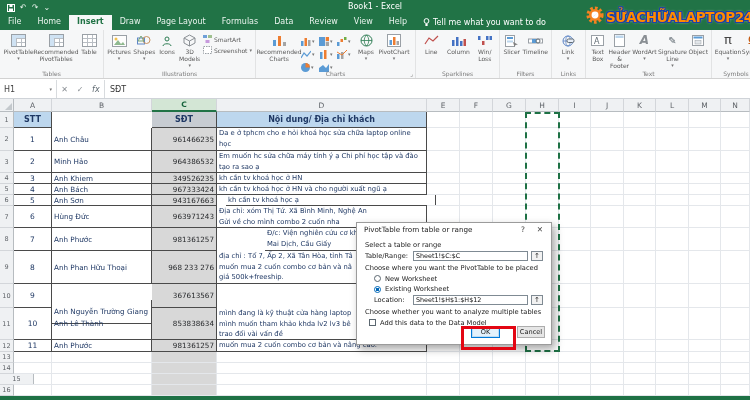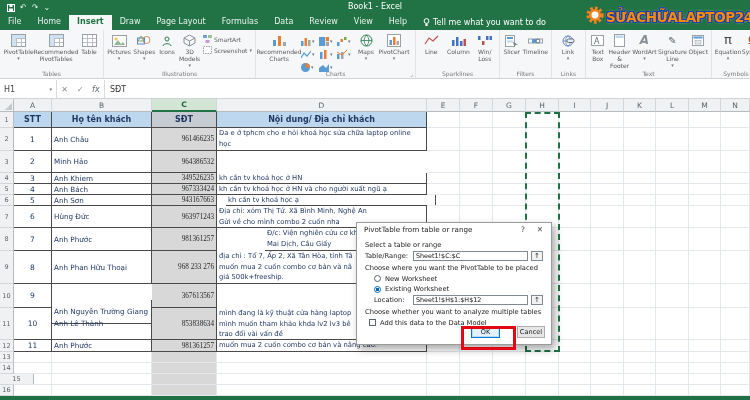--- a/index.html
+++ b/index.html
@@ -49,21 +49,21 @@
   .hcell{background:#eff1f3;border-right:1px solid #d3d6da;border-bottom:1px solid #b7bcc0;color:#5f6368;font-size:7.5px;display:flex;align-items:center;justify-content:center;}
   .hcell.sel{background:#d3e6d5;color:#14623a;border-bottom:2px solid #217346;font-weight:bold;}
   .rhead{background:#eff1f3;border-right:1px solid #b7bcc0;border-bottom:1px solid #d3d6da;color:#5f6368;font-size:6.5px;display:flex;align-items:center;justify-content:center;}
   .cell{border-right:1px solid #e4e7eb;border-bottom:1px solid #e4e7eb;font-size:7px;color:#1f3864;}
   .cell.selcol{background:#d8d8d8;}
   .cell.tb{border-right:1px solid #4a4a4a;border-bottom:1px solid #4a4a4a;}
   .cell.thead{background:#bdd7ee;font-weight:bold;font-size:8px;display:flex;align-items:center;justify-content:center;color:#1f3864;}
   .cell.thead.selcol{background:#c7ccd2;}
   .cell.stt{display:flex;align-items:center;justify-content:center;font-size:7.5px;}
   .cell.nm{display:flex;align-items:center;padding-left:2px;font-size:7.2px;white-space:nowrap;}
-  .cell.ph{display:flex;align-items:center;justify-content:flex-end;padding-right:2px;font-size:7.2px;color:#26282b;font-family:Liberation Serif, serif;}
+  .cell.ph{display:flex;align-items:center;justify-content:flex-end;padding-right:2px;font-size:7.2px;color:#26282b;}
   .cell.nt{padding:0 2px;font-size:6.8px;line-height:10.5px;white-space:pre-wrap;}
 
   
   .ants{position:absolute;left:525px;top:112px;width:35px;height:240px;border:2px dashed #1e7145;z-index:5;pointer-events:none;}
 
   
   .dialog{position:absolute;left:356px;top:222px;width:196px;height:123px;background:#fff;border:1px solid #9b9b9b;box-shadow:3px 4px 8px rgba(0,0,0,.35);z-index:20;font-size:6.7px;color:#1a1a1a;}
   .dtitle{position:relative;height:13px;display:flex;align-items:center;padding-left:7px;font-size:7.2px;color:#222;}
   .dhelp{position:absolute;right:26px;top:2px;color:#444;font-size:7.5px;}
   .dclose{position:absolute;right:8px;top:2px;color:#444;font-size:7.5px;}
@@ -496,21 +496,20 @@
       <div class="rhead" style="left: 0px; top: 129px; width: 14px; height: 23px;">8</div>
       <div class="rhead" style="left: 0px; top: 152px; width: 14px; height: 33px;">9</div>
       <div class="rhead" style="left: 0px; top: 185px; width: 14px; height: 24px;">10</div>
       <div class="rhead" style="left: 0px; top: 209px; width: 14px; height: 32px;">11</div>
       <div class="rhead" style="left: 0px; top: 241px; width: 14px; height: 12px;">12</div>
       <div class="rhead" style="left: 0px; top: 253px; width: 14px; height: 11px;">13</div>
       <div class="rhead" style="left: 0px; top: 264px; width: 14px; height: 11px;">14</div>
       <div class="rhead" style="left: 0px; top: 275px; width: 34px; height: 11px;">15</div>
       <div class="rhead" style="left: 0px; top: 286px; width: 14px; height: 11px;">16</div>
       <div class="cell tb thead" style="left: 14px; top: 13px; width: 38px; height: 16px;">STT</div>
-      <div class="cell tb thead" style="left: 52px; top: 13px; width: 100px; height: 16px;">Họ tên khách</div>
       <div class="cell tb selcol thead" style="left: 152px; top: 13px; width: 65px; height: 16px;">SĐT</div>
       <div class="cell tb thead" style="left: 217px; top: 13px; width: 210px; height: 16px;">Nội dung/ Địa chỉ khách</div>
       <div class="cell" style="left: 427px; top: 13px; width: 33px; height: 16px;"></div>
       <div class="cell" style="left: 460px; top: 13px; width: 33px; height: 16px;"></div>
       <div class="cell" style="left: 493px; top: 13px; width: 33px; height: 16px;"></div>
       <div class="cell" style="left: 526px; top: 13px; width: 33px; height: 16px;"></div>
       <div class="cell" style="left: 559px; top: 13px; width: 32px; height: 16px;"></div>
       <div class="cell" style="left: 591px; top: 13px; width: 33px; height: 16px;"></div>
       <div class="cell" style="left: 624px; top: 13px; width: 32px; height: 16px;"></div>
       <div class="cell" style="left: 656px; top: 13px; width: 33px; height: 16px;"></div>
@@ -527,20 +526,22 @@
       <div class="cell" style="left: 526px; top: 29px; width: 33px; height: 23px;"></div>
       <div class="cell" style="left: 559px; top: 29px; width: 32px; height: 23px;"></div>
       <div class="cell" style="left: 591px; top: 29px; width: 33px; height: 23px;"></div>
       <div class="cell" style="left: 624px; top: 29px; width: 32px; height: 23px;"></div>
       <div class="cell" style="left: 656px; top: 29px; width: 33px; height: 23px;"></div>
       <div class="cell" style="left: 689px; top: 29px; width: 32px; height: 23px;"></div>
       <div class="cell" style="left: 721px; top: 29px; width: 29px; height: 23px;"></div>
       <div class="cell tb stt" style="left: 14px; top: 52px; width: 38px; height: 22px;">2</div>
       <div class="cell tb nm" style="left: 52px; top: 52px; width: 100px; height: 22px;">Minh Hảo</div>
       <div class="cell tb selcol ph" style="left: 152px; top: 52px; width: 65px; height: 22px;">964386532</div>
+      <div class="cell tb nt" style="left: 217px; top: 52px; width: 210px; height: 22px;">Em muốn hc sửa chữa máy tính ý ạ Chi phí học tập và đào
+tạo ra sao ạ</div>
       <div class="cell" style="left: 427px; top: 52px; width: 33px; height: 22px;"></div>
       <div class="cell" style="left: 460px; top: 52px; width: 33px; height: 22px;"></div>
       <div class="cell" style="left: 493px; top: 52px; width: 33px; height: 22px;"></div>
       <div class="cell" style="left: 526px; top: 52px; width: 33px; height: 22px;"></div>
       <div class="cell" style="left: 559px; top: 52px; width: 32px; height: 22px;"></div>
       <div class="cell" style="left: 591px; top: 52px; width: 33px; height: 22px;"></div>
       <div class="cell" style="left: 624px; top: 52px; width: 32px; height: 22px;"></div>
       <div class="cell" style="left: 656px; top: 52px; width: 33px; height: 22px;"></div>
       <div class="cell" style="left: 689px; top: 52px; width: 32px; height: 22px;"></div>
       <div class="cell" style="left: 721px; top: 52px; width: 29px; height: 22px;"></div>

